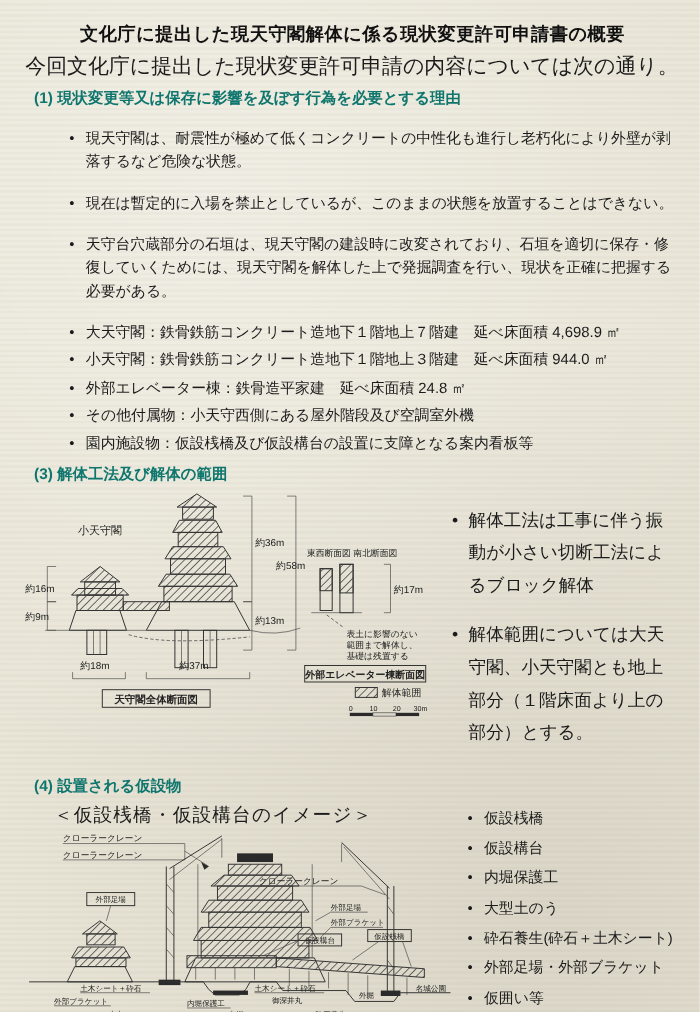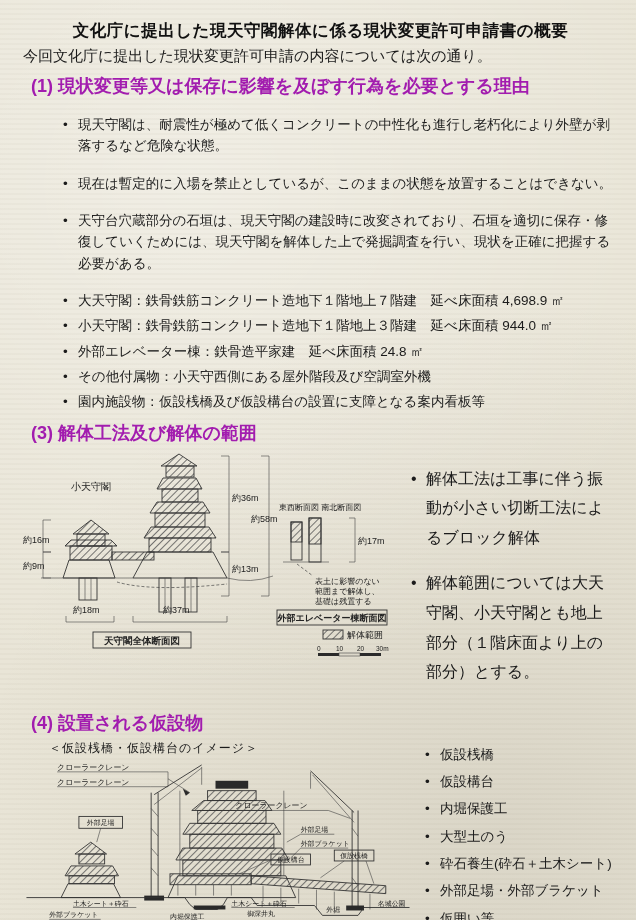--- a/index.html
+++ b/index.html
@@ -11,32 +11,32 @@
       radial-gradient(circle at 30% 20%, rgba(255,255,255,0.35), rgba(0,0,0,0) 60%),
       radial-gradient(circle at 80% 90%, rgba(90,80,60,0.10), rgba(0,0,0,0) 55%);
     font-family:"Liberation Sans","DejaVu Sans",sans-serif;
     color:#1b1b1b;
   }
   .page { padding:12px 16px 0 21px; box-sizing:border-box; }
   .title {
     text-align:center; font-weight:bold; font-size:16.5px; letter-spacing:0.5px;
     margin:8px 0 5px 0; color:#111;
   }
-  .intro { font-size:15px; margin:0 0 2px 2px; }
-  .sec-heading { font-size:18px; font-weight:bold; margin:8px 0 3px 10px; color:#a21caf; }
+  .intro { font-size:19px; margin:0 0 2px 2px; }
+  .sec-heading { font-size:14px; font-weight:bold; margin:8px 0 3px 10px; color:#0f766e; }
   ul.blt { list-style:none; margin:0 0 0 42px; padding:0; font-size:13.5px; line-height:1.58; }
   ul.blt li { position:relative; padding-left:15px; margin:16px 0; }
   ul.blt li::before { content:"\2022"; position:absolute; left:0; top:0; }
   ul.blt.spaced li { margin:4px 0; }
   .row { display:flex; align-items:flex-start; }
   .diagram-col { flex:0 0 378px; }
   .side-col { flex:1; padding-right:4px; }
   .side-col ul.blt { margin-left:12px; }
   ul.blt.loose li { margin:6px 0; }
-  .subheading { font-size:12px; margin:2px 0 2px 28px; letter-spacing:1px;font-family:Liberation Mono, monospace; }
+  .subheading { font-size:17px; margin:2px 0 2px 28px; letter-spacing:1px;font-family:Liberation Mono, monospace; }
   svg { display:block; }
   svg text { fill:#222; font-family:"Liberation Sans","DejaVu Sans",sans-serif; }
   .t9  { font-size:9px; }
   .t8  { font-size:8px; }
   .t7  { font-size:7px; }
   .t65 { font-size:6.5px; }
   .t10 { font-size:10px; }
   .cap { font-size:9.5px; font-weight:bold; }
   .stk { stroke:#333; stroke-width:0.9; fill:none; }
   .stk-thin { stroke:#444; stroke-width:0.6; fill:none; }

